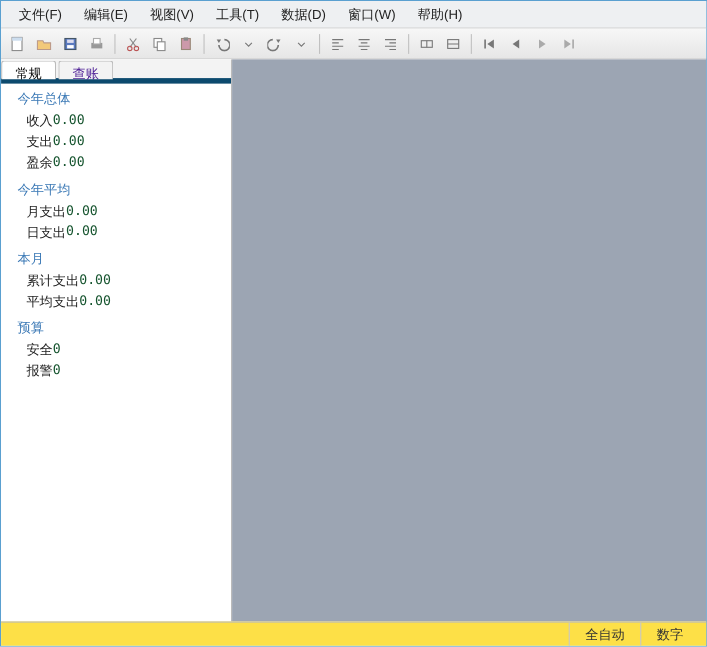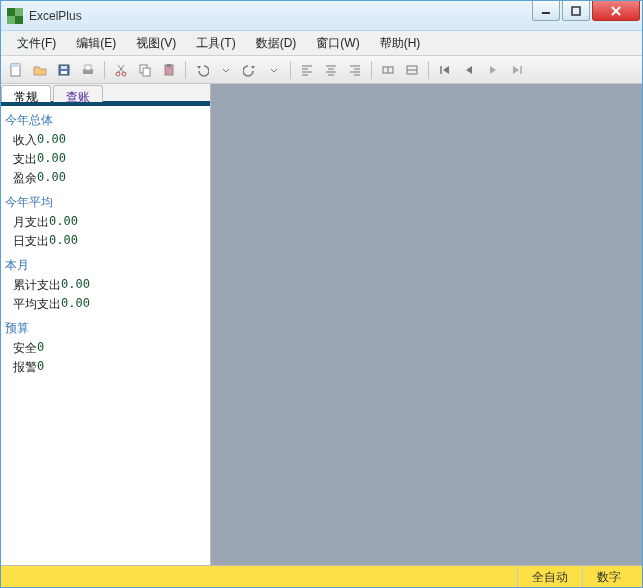--- a/index.html
+++ b/index.html
@@ -29,65 +29,38 @@
 .tbtn { width: 22px; height: 22px; display: flex; align-items: center; justify-content: center; border-radius: 2px; color: #666; }
 .tsep { width: 1px; height: 18px; background: #c0c0c0; margin: 0 3px; }
 .tbtn svg { display:block; }
 
 
 .body { flex: 1; display: flex; min-height: 0; }
 .leftpane { width: 210px; background: #fff; border-right: 1px solid #bbb; display: flex; flex-direction: column; }
 .tabs { height: 22px; display: flex; border-bottom: 5px solid #0c4a6e; background: #f3f3f3; }
 .tab { padding: 3px 12px 2px; border: 1px solid #bbb; border-bottom: none; border-radius: 3px 3px 0 0; margin-right: 2px; background: #f3f3f3; position: relative; top: 1px; color: #4c1d95; }
 .tab.active { background: #fff; color: #000; }
-.sections { flex: 1; padding: 6px 10px 6px 4px; overflow: auto; }
+.sections { flex: 1; padding: 6px 10px 6px 15px; overflow: auto; }
 .sechdr { color: #3a78b5; margin-top: 6px; margin-bottom: 2px; }
 .sechdr:first-child { margin-top: 0; }
 .row { display: flex; justify-content: flex-start; padding: 1px 0 1px 8px; color: #222; }
 .row .val { color: #14532d; font-family: Consolas, monospace; }
 
 .mainarea { flex: 1; background: #9ca5b3; }
 
 
 .statusbar { height: 22px; border-top: 1px solid #bbb; background: #fde047; display: flex; }
 .statusbar .spacer { flex: 1; }
 .statusbar .cell { border-left: 1px solid #c8c8c8; padding: 3px 14px; color: #333; min-width: 60px; }
 </style>
 </head>
 <body>
 
 <div class="window">
 
-  <div class="titlebar">
-    <div class="appicon">
-      <span class="a"></span>
-        <span class="b"></span>
-        <span class="c"></span>
-        <span class="d"></span>
-    </div>
-    <div class="title">ExcelPlus</div>
-    <div class="winbtns">
-      <div class="winbtn min">
-        <svg width="10" height="10">
-            <line x1="1" y1="7" x2="9" y2="7" stroke="#333" stroke-width="2"></line>
-          </svg>
-      </div>
-      <div class="winbtn max">
-        <svg width="10" height="10">
-            <rect x="1" y="1" width="8" height="8" fill="none" stroke="#333" stroke-width="1.5"></rect>
-          </svg>
-      </div>
-      <div class="winbtn close">
-        <svg width="12" height="10">
-            <line x1="2" y1="1" x2="10" y2="9" stroke="#fff" stroke-width="2"></line>
-            <line x1="10" y1="1" x2="2" y2="9" stroke="#fff" stroke-width="2"></line>
-          </svg>
-      </div>
-    </div>
-  </div>
 
   <div class="menubar">
     <div class="menu">文件(F)</div>
     <div class="menu">编辑(E)</div>
     <div class="menu">视图(V)</div>
     <div class="menu">工具(T)</div>
     <div class="menu">数据(D)</div>
     <div class="menu">窗口(W)</div>
     <div class="menu">帮助(H)</div>
   </div>

